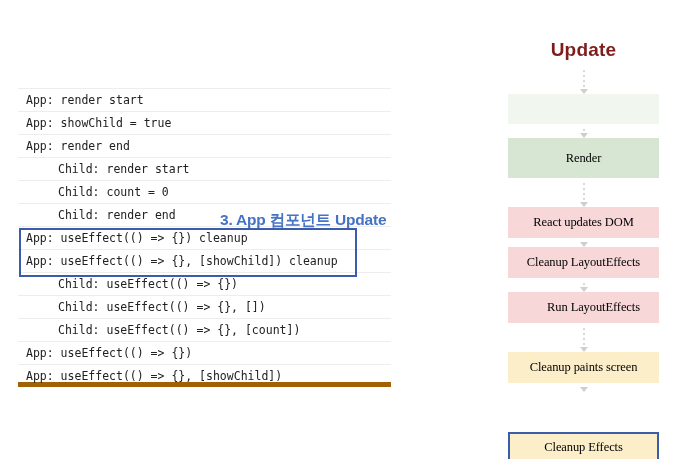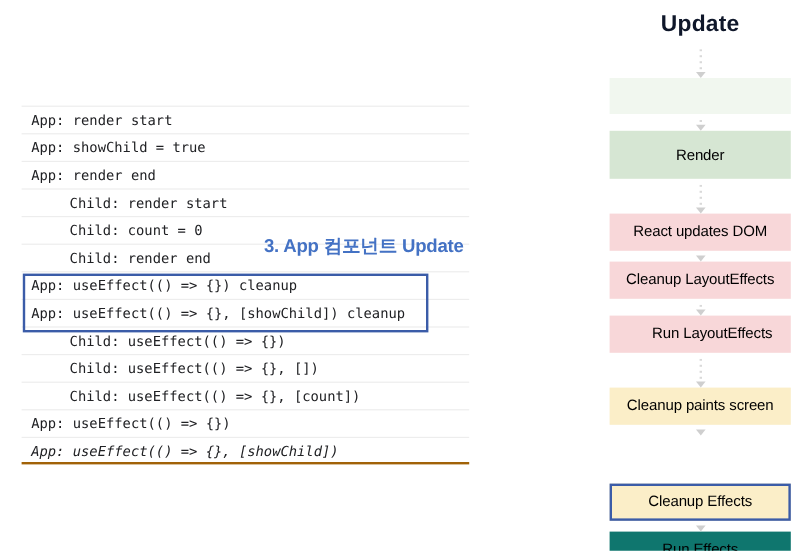--- a/index.html
+++ b/index.html
@@ -28,75 +28,76 @@
     position: relative;
     height: 23px;
     line-height: 23px;
     border-top: 1px solid #ededed;
     font-family: "DejaVu Sans Mono", "Liberation Mono", monospace;
     font-size: 11.5px;
     color: #202124;
     white-space: pre;
     box-sizing: border-box;
   }
-  .log-row:last-child { border-bottom: 2px solid #a16207; font-style: italic; }
+  .log-row:last-child { border-bottom: 5px solid #a16207; }
   .log-row .log-text { padding-left: 8px; display: inline-block; }
   .log-row.indent .log-text { padding-left: 40px; }
 
   
   #log-highlight-box {
     position: absolute;
     left: 19px;
     top: 228px;
     width: 338px;
     height: 49px;
     border: 2px solid #3b5ca8;
     box-sizing: border-box;
     pointer-events: none;
     background: transparent;
   }
 
   
   #annotation-label {
     position: absolute;
     left: 220px;
-    top: 195px;
+    top: 210px;
     font-family: "Liberation Sans", sans-serif;
     font-size: 15.5px;
     font-weight: bold;
     color: #4472c4;
     letter-spacing: -0.2px;
     white-space: nowrap;
   }
 
   
   #flowchart {
     position: absolute;
     left: 508px;
     top: 8px;
     width: 151px;
   }
   #flow-title {
     text-align: center;
     font-size: 19px;
     font-weight: bold;
-    color: #0f172a;
+    color: #7f1d1d;
     letter-spacing: 0.2px;
     margin-bottom: 2px;
     height: 26px;
     line-height: 26px;
+    margin-top: 29px;
   }
   .flow-stack { position: relative; }
   .flow-node {
     width: 151px;
     box-sizing: border-box;
     text-align: center;
     font-size: 12.5px;
     color: #000000;
-    font-family: Liberation Sans, sans-serif;
+    font-family: Liberation Serif, serif;
     letter-spacing: -0.1px;
     white-space: nowrap;
     overflow: hidden;
   }
   .flow-node.h-tall { height: 40px; line-height: 40px; }
   .flow-node.h-std  { height: 31px; line-height: 31px; }
   .flow-node.h-empty { height: 30px; line-height: 30px; }
 
   .flow-node.sel {
     border: 2px solid #3b5ca8;

